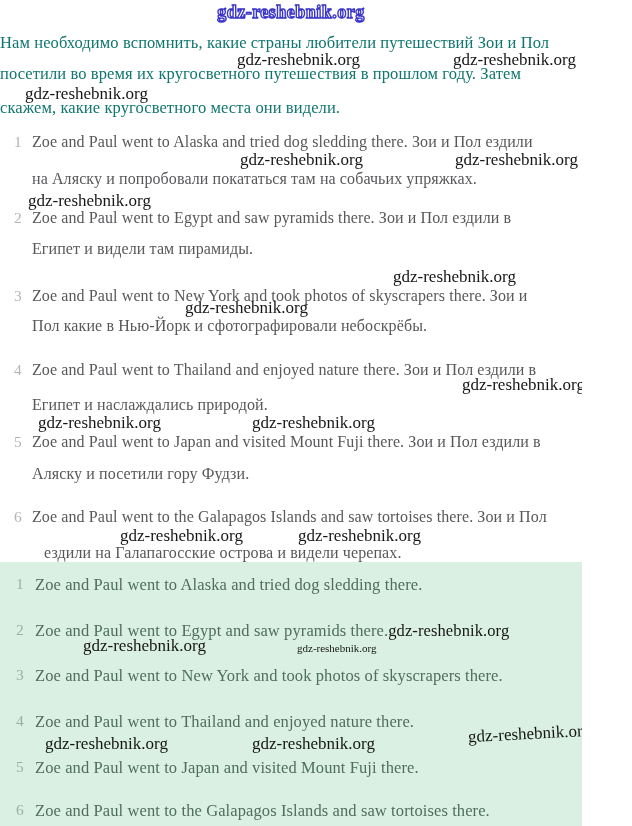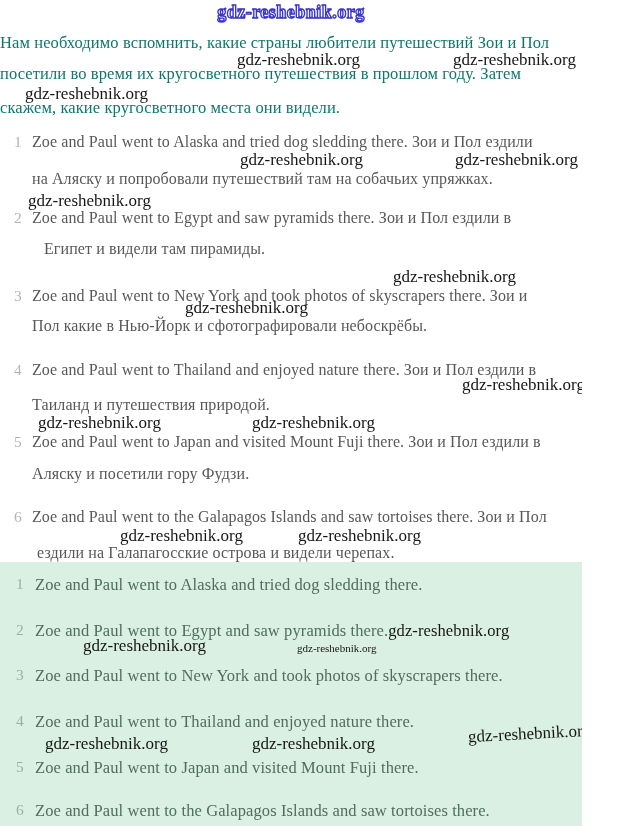--- a/index.html
+++ b/index.html
@@ -41,46 +41,46 @@
   <div>
     <div class="line intro-line" style="left:0;top:33px">Нам необходимо вспомнить, какие страны любители путешествий Зои и Пол</div>
     <div class="line intro-line" style="left:0;top:64px">посетили во время их кругосветного путешествия в прошлом году. Затем</div>
     <div class="line intro-line" style="left:0;top:98px">скажем, какие кругосветного места они видели.</div>
   </div>
 
   <div>
     <div>
       <span class="num" style="left:14px;top:133px">1</span>
       <span class="line item-line" style="left:32px;top:133px">Zoe and Paul went to Alaska and tried dog sledding there. Зои и Пол ездили</span>
-      <span class="line item-line" style="left:32px;top:170px">на Аляску и попробовали путешествий там на собачьих упряжках.</span>
+      <span class="line item-line" style="left:32px;top:170px">на Аляску и попробовали покататься там на собачьих упряжках.</span>
     </div>
     <div>
       <span class="num" style="left:14px;top:209px">2</span>
       <span class="line item-line" style="left:32px;top:209px">Zoe and Paul went to Egypt and saw pyramids there. Зои и Пол ездили в</span>
-      <span class="line item-line" style="left:44px;top:240px">Египет и видели там пирамиды.</span>
+      <span class="line item-line" style="left:32px;top:240px">Египет и видели там пирамиды.</span>
     </div>
     <div>
       <span class="num" style="left:14px;top:287px">3</span>
       <span class="line item-line" style="left:32px;top:287px">Zoe and Paul went to New York and took photos of skyscrapers there. Зои и</span>
       <span class="line item-line" style="left:32px;top:317px">Пол какие в Нью-Йорк и сфотографировали небоскрёбы.</span>
     </div>
     <div>
       <span class="num" style="left:14px;top:361px">4</span>
       <span class="line item-line" style="left:32px;top:361px">Zoe and Paul went to Thailand and enjoyed nature there. Зои и Пол ездили в</span>
-      <span class="line item-line" style="left:32px;top:396px">Таиланд и путешествия природой.</span>
+      <span class="line item-line" style="left:32px;top:396px">Египет и наслаждались природой.</span>
     </div>
     <div>
       <span class="num" style="left:14px;top:433px">5</span>
       <span class="line item-line" style="left:32px;top:433px">Zoe and Paul went to Japan and visited Mount Fuji there. Зои и Пол ездили в</span>
       <span class="line item-line" style="left:32px;top:465px">Аляску и посетили гору Фудзи.</span>
     </div>
     <div>
       <span class="num" style="left:14px;top:508px">6</span>
       <span class="line item-line" style="left:32px;top:508px">Zoe and Paul went to the Galapagos Islands and saw tortoises there. Зои и Пол</span>
-      <span class="line item-line" style="left:37px;top:544px">ездили на Галапагосские острова и видели черепах.</span>
+      <span class="line item-line" style="left:44px;top:544px">ездили на Галапагосские острова и видели черепах.</span>
     </div>
   </div>
 
   <div class="green-section">
     <div>
       <span class="g-num" style="left:16px;top:13px">1</span>
       <span class="line g-line" style="left:35px;top:13px">Zoe and Paul went to Alaska and tried dog sledding there.</span>
     </div>
     <div>
       <span class="g-num" style="left:16px;top:59px">2</span>

